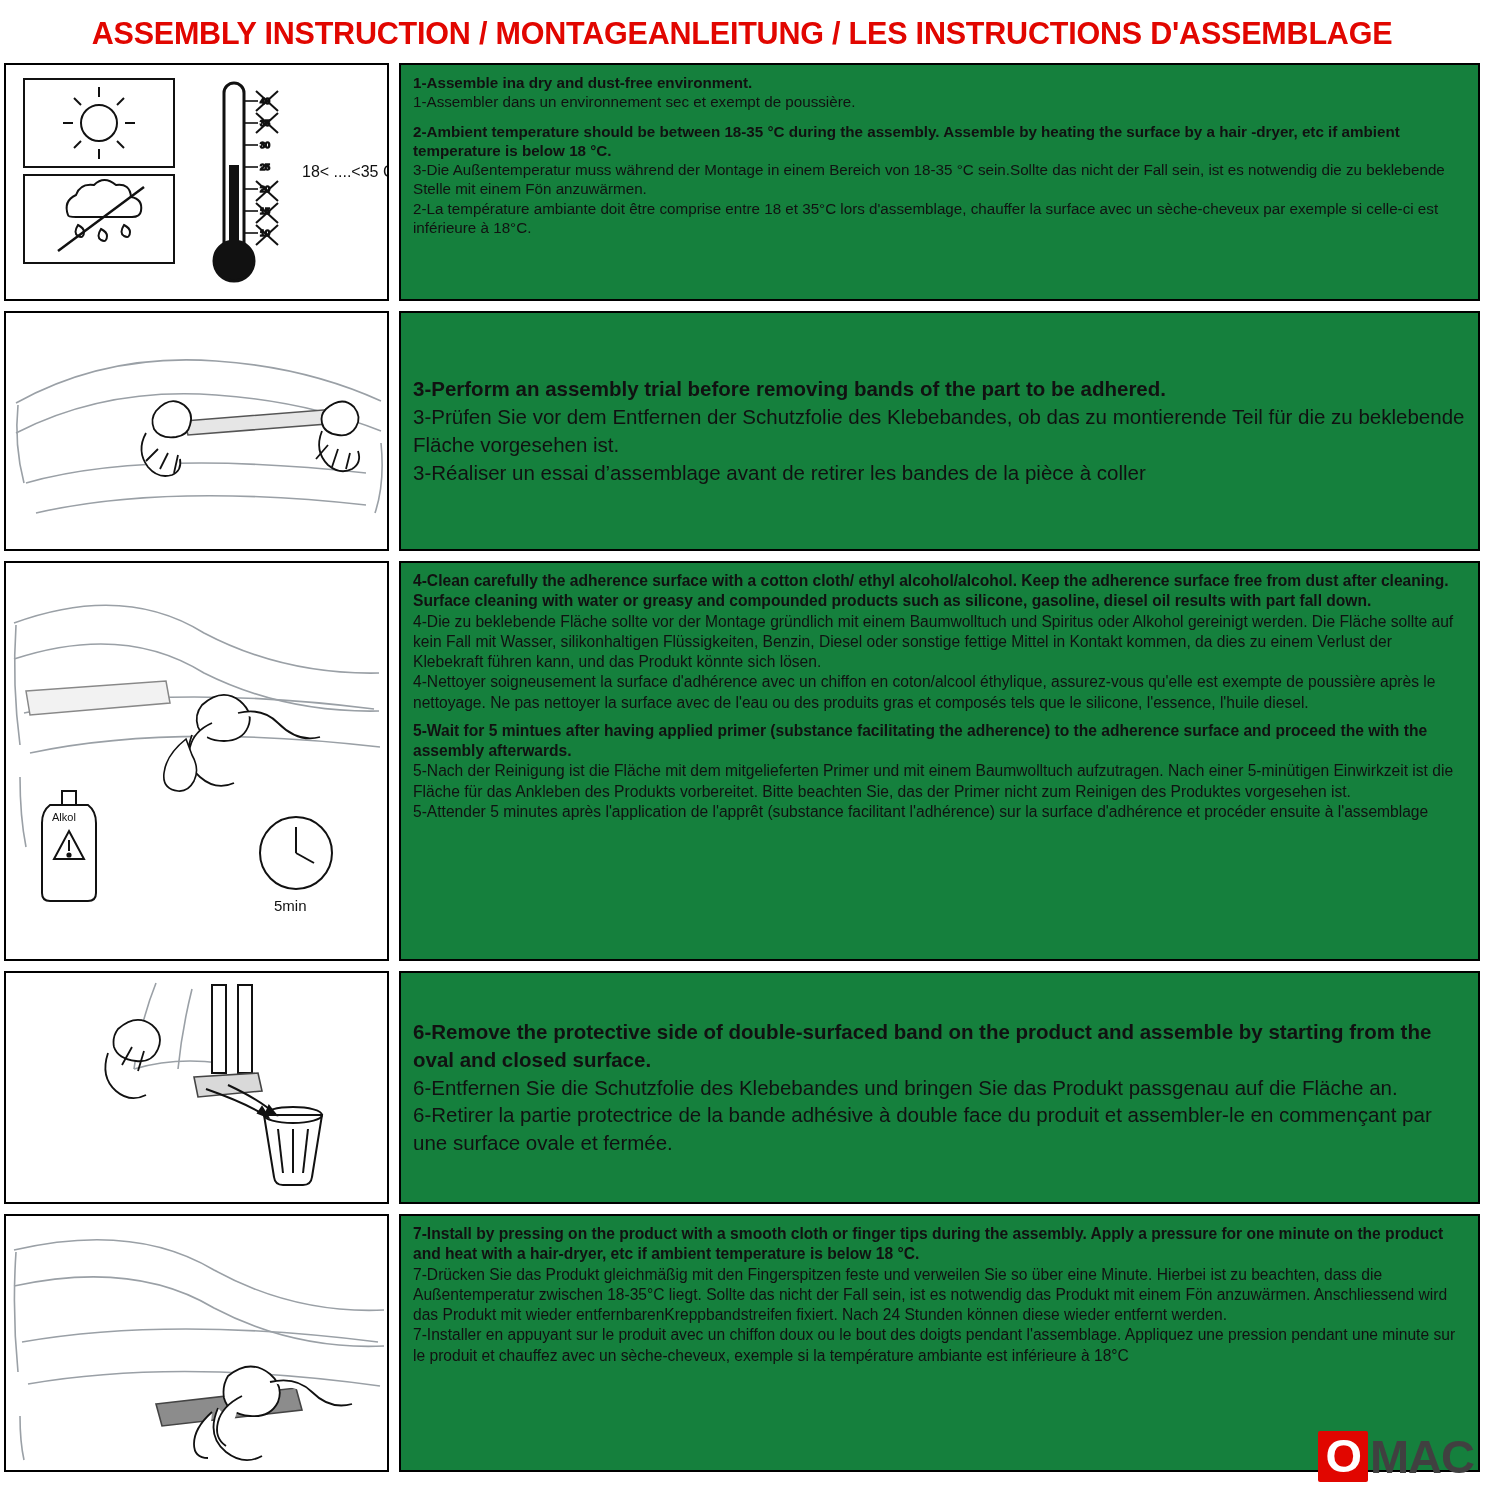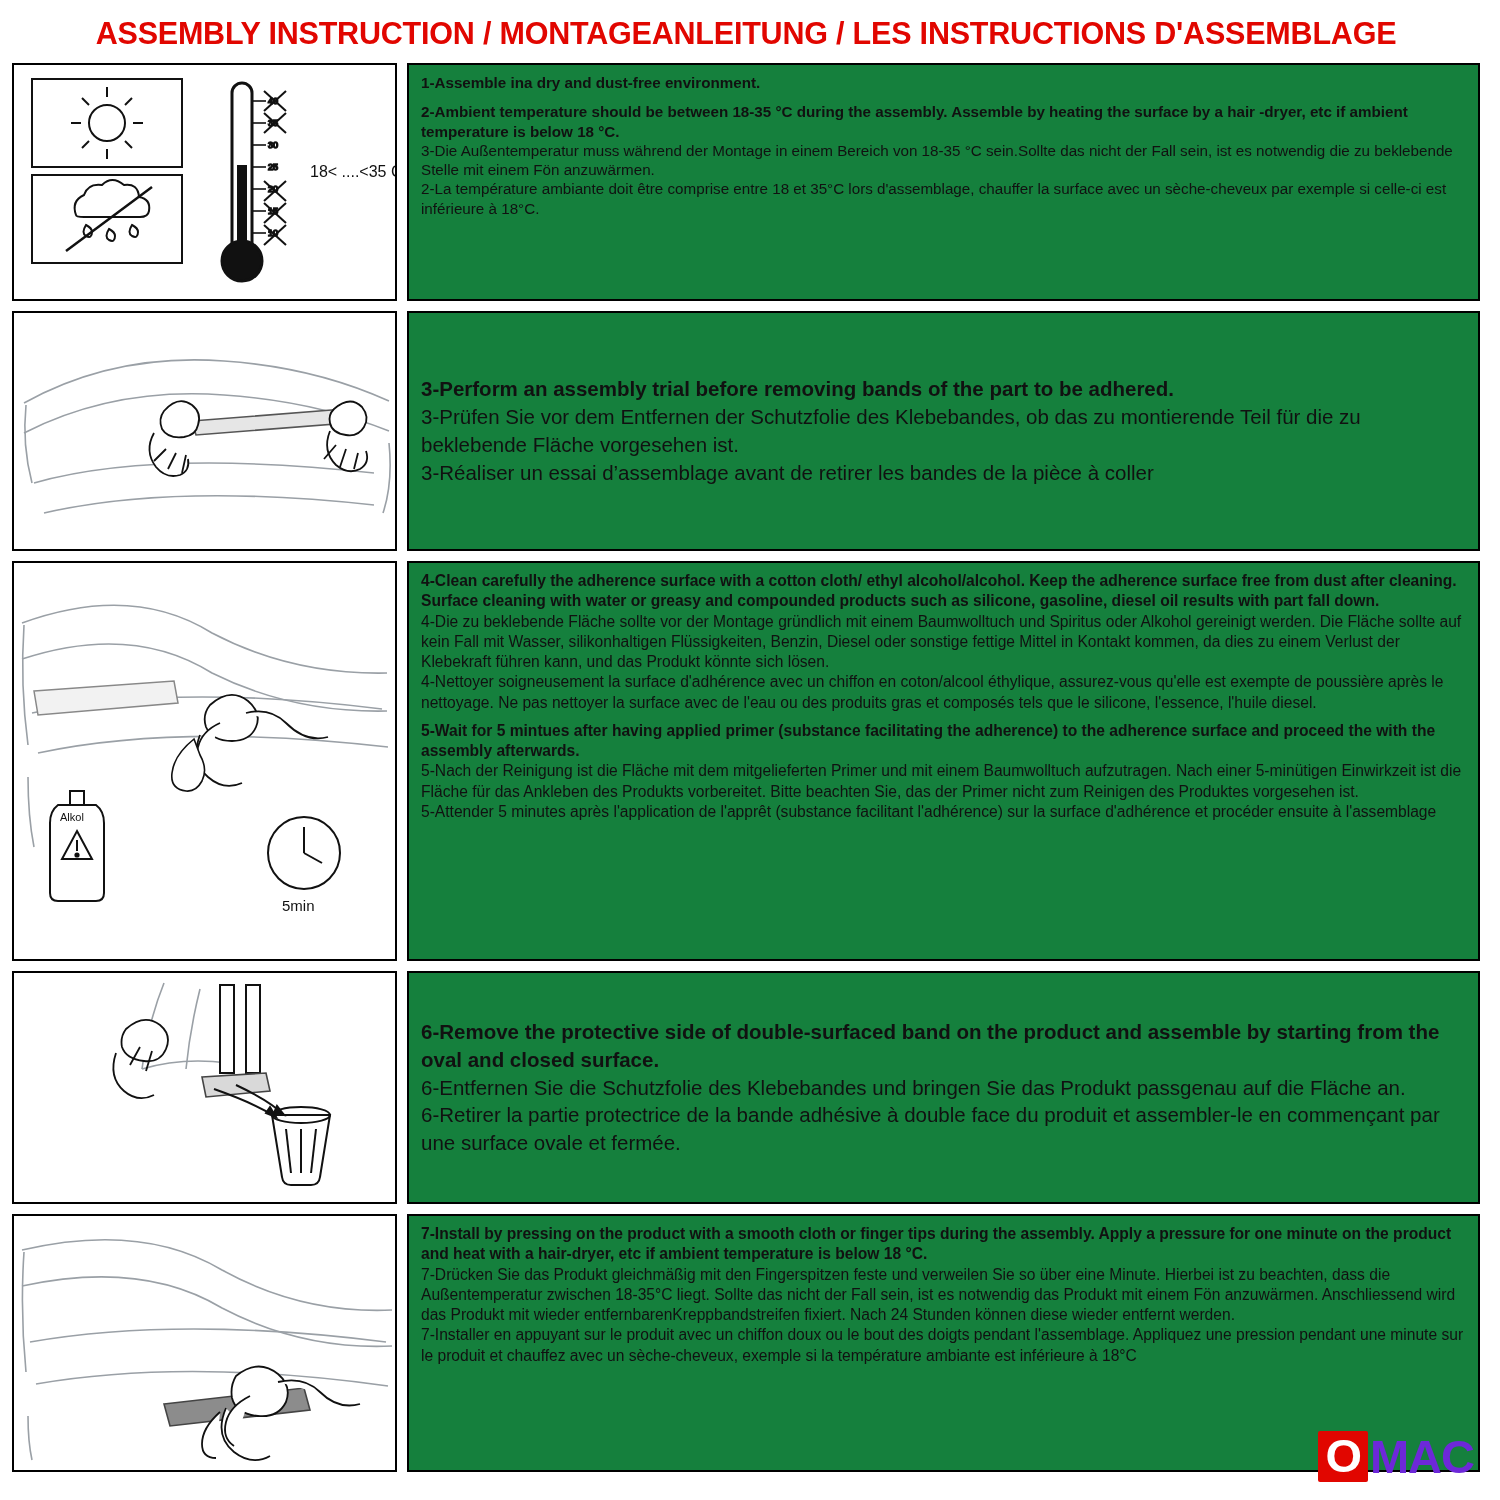--- a/index.html
+++ b/index.html
@@ -4,21 +4,21 @@
 <style>
   * { box-sizing: border-box; }
   html, body { margin: 0; padding: 0; }
   body {
     width: 1500px; height: 1500px;
     background: #ffffff;
     font-family: "Liberation Sans", sans-serif;
     color: #111;
     overflow: hidden;
   }
-  .page { width: 1500px; height: 1500px; padding: 14px 20px 10px 12px; position: relative; }
+  .page { width: 1500px; height: 1500px; padding: 14px 20px 10px 4px; position: relative; }
 
   .title {
     color: #e10600;
     font-weight: bold;
     font-size: 30.5px;
     letter-spacing: -0.2px;
     white-space: nowrap;
     text-align: center;
     margin: 2px 0 12px 0;
     font-family: "Liberation Sans", sans-serif;
@@ -68,21 +68,21 @@
     font-size: 47px;
     letter-spacing: -1px;
     line-height: 1;
   }
   .logo .o {
     color: #fff; background: #e10600;
     padding: 1px 7px 3px 7px;
     margin-right: 2px;
     border-radius: 2px;
   }
-  .logo .rest { color: #6d28d9; }
+  .logo .rest { color: #404040; }
 </style>
 </head>
 <body>
 
 <div class="page">
 
   <div class="title">ASSEMBLY INSTRUCTION / MONTAGEANLEITUNG / LES INSTRUCTIONS D'ASSEMBLAGE</div>
 
   <div class="grid">
 
@@ -141,20 +141,21 @@
             <line x1="250" y1="138" x2="272" y2="158"></line>
               <line x1="272" y1="138" x2="250" y2="158"></line>
             <line x1="250" y1="160" x2="272" y2="180"></line>
               <line x1="272" y1="160" x2="250" y2="180"></line>
           </g>
           <text x="296" y="112" font-family="Liberation Sans" font-size="16" fill="#111">18&lt; ....&lt;35 C</text>
         </svg>
       </div>
       <div class="cell-txt">
         <p class="t14 b">1-Assemble ina dry and dust-free environment.</p>
+        <p class="t14">1-Assembler dans un environnement sec et exempt de poussière.</p>
         <div class="gap"></div>
         <p class="t14 b">2-Ambient temperature should be between 18-35 °C  during the assembly. Assemble by heating the surface by a hair -dryer, etc if ambient temperature is below 18 °C.</p>
         <p class="t14">3-Die Außentemperatur muss während der Montage in einem Bereich von 18-35 °C  sein.Sollte das nicht der Fall sein, ist es notwendig die zu beklebende Stelle mit einem Fön anzuwärmen.</p>
         <p class="t14">2-La température ambiante doit être comprise entre 18 et 35°C lors d'assemblage, chauffer la surface avec un sèche-cheveux par exemple si celle-ci est inférieure à 18°C.</p>
       </div>
     </div>
 
     <div class="row r2">
       <div class="cell-img">
         <svg width="381" height="236" viewBox="0 0 381 236">

